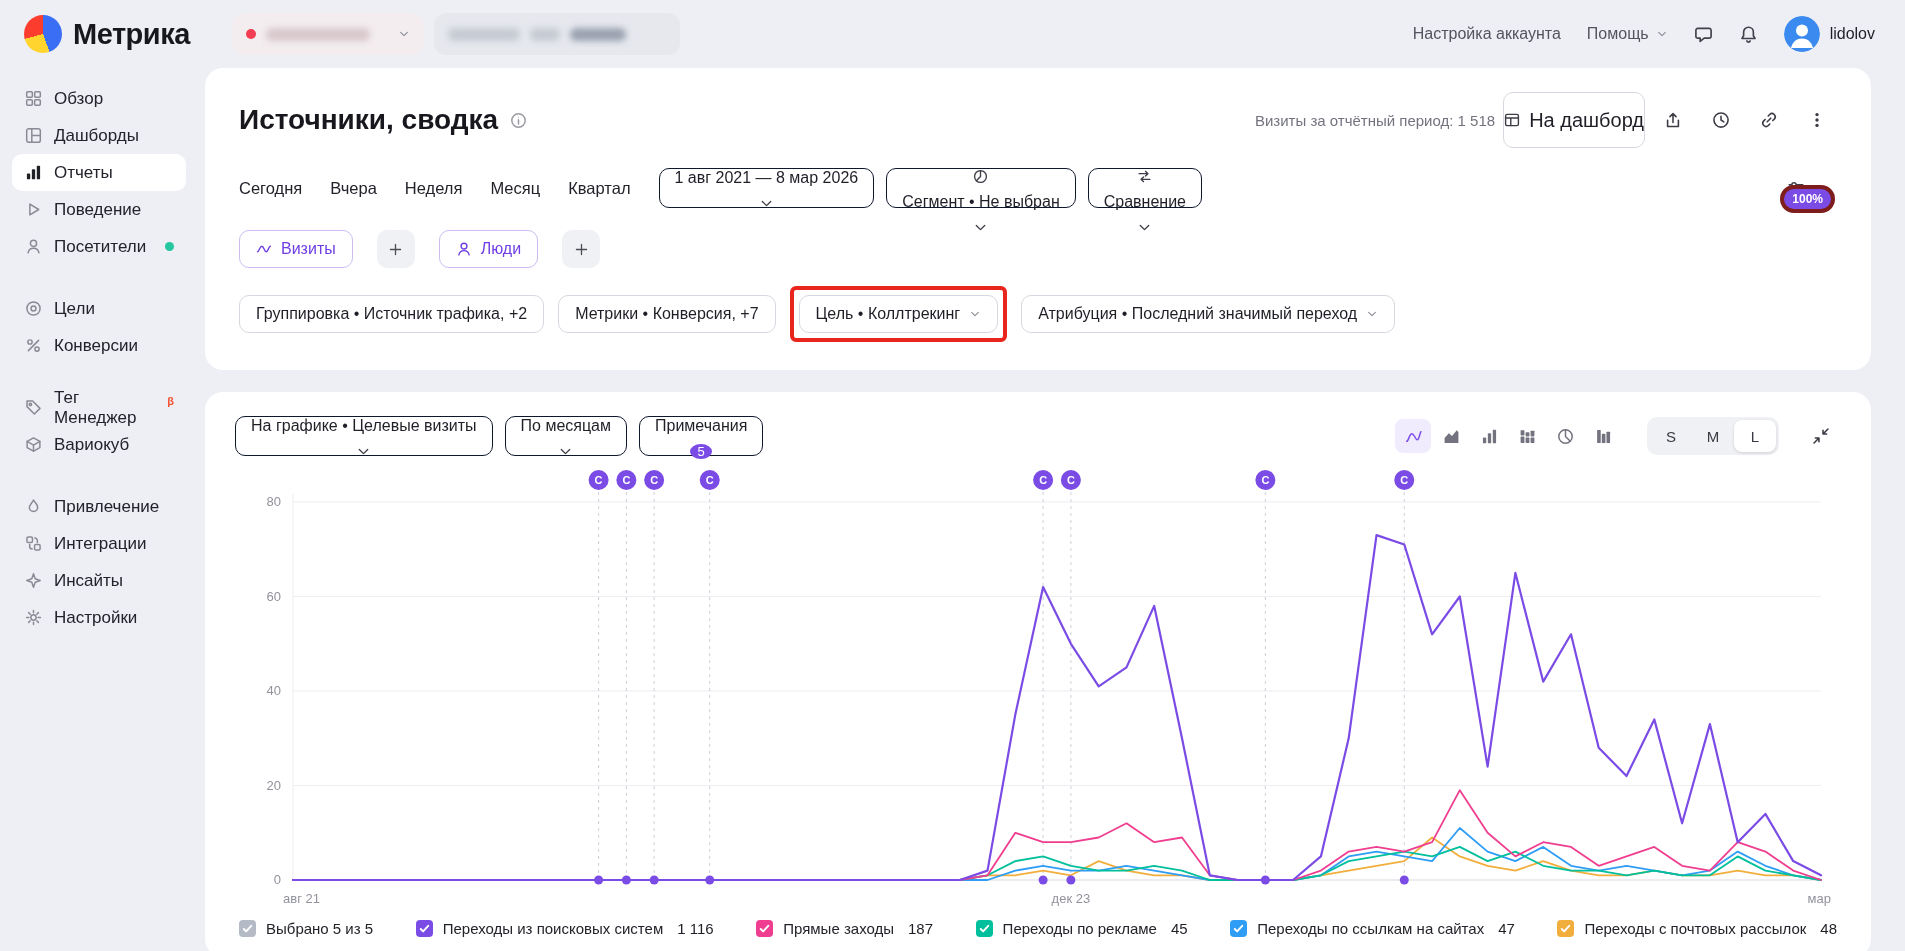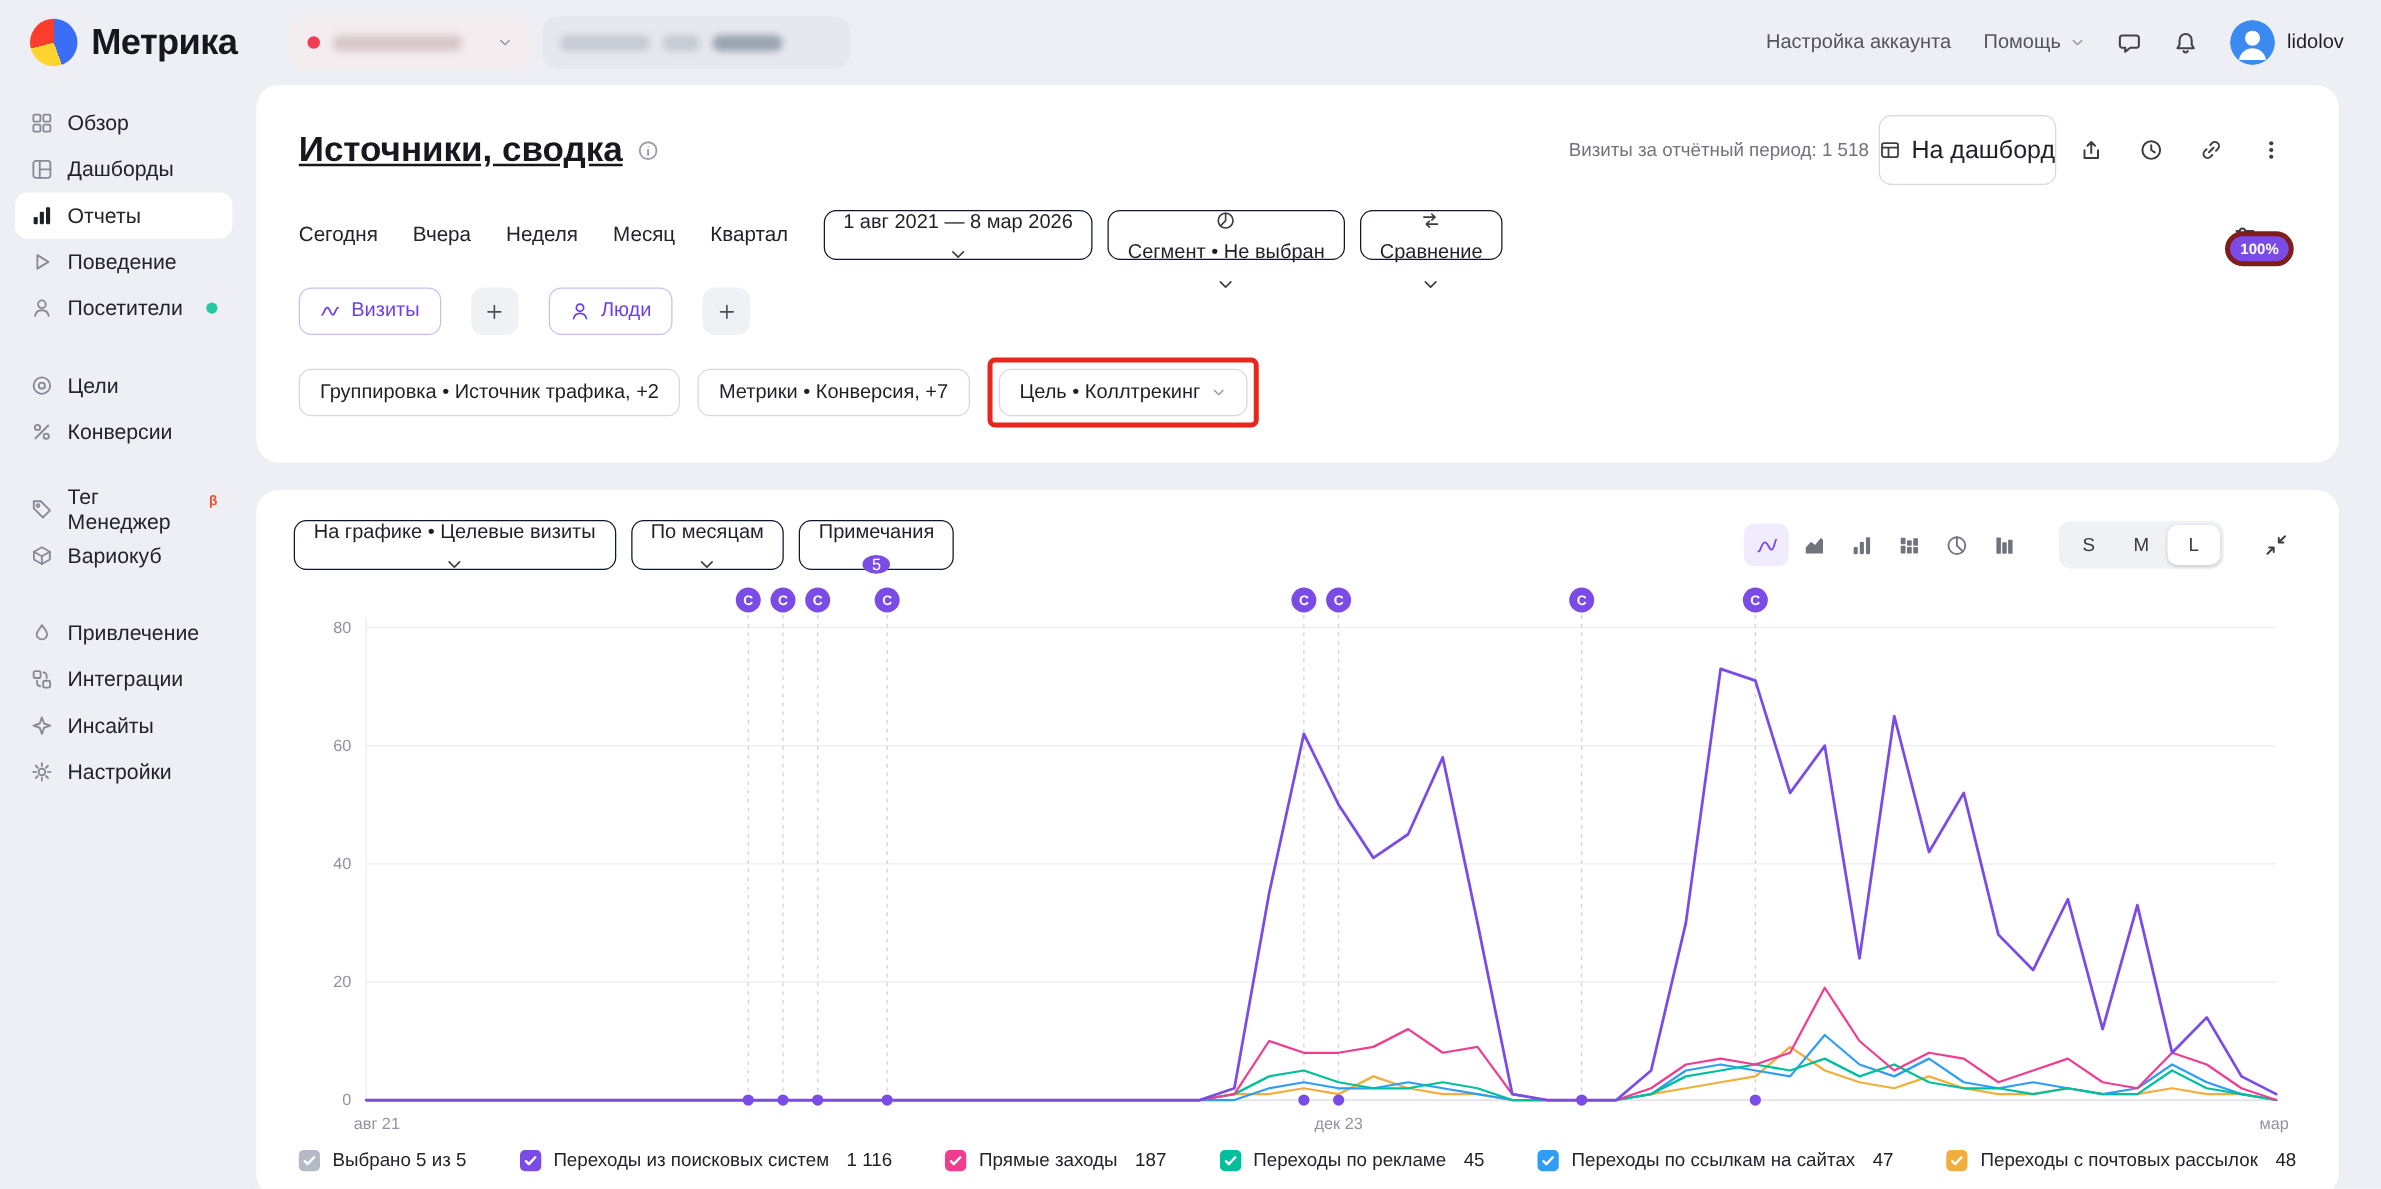--- a/index.html
+++ b/index.html
@@ -45,21 +45,21 @@
   .nav-item.active .nav-icon { color: #1f1f26; }
   .nav-beta { color: #f4502e; font-size: 11px; font-weight: bold; align-self: flex-start; margin: 6px 0 0 -6px; }
   .nav-dot { width: 9px; height: 9px; border-radius: 50%; background: #24c7a0; margin-left: auto; flex: none; }
 
   
   .main { position: absolute; top: 68px; left: 205px; width: 1666px; }
   .card { background: #fff; border-radius: 18px; }
   .header-card { padding: 24px 34px 28px; }
   .title-row { display: flex; align-items: center; }
   .title-left { display: flex; align-items: center; gap: 12px; }
-  h1 { font-size: 28px; font-weight: bold; color: #17171d; text-decoration: underline; }
+  h1 { font-size: 28px; font-weight: bold; color: #17171d; }
   .info { font-size: 17px; color: #9a9aa4; cursor: pointer; }
   .title-right { margin-left: auto; display: flex; align-items: center; gap: 8px; }
   .visits-note { font-size: 15px; color: #73737f; }
   .btn-dash { display: flex; align-items: center; gap: 9px; height: 56px; padding: 0 0; border: 1px solid #d7d8df; border-radius: 10px; font-size: 20px; }
   .btn-dash .icon { font-size: 16px; color: #3c3c46; }
   .icon-btn { width: 40px; height: 40px; border-radius: 10px; display: flex; align-items: center; justify-content: center; font-size: 18px; color: #3c3c46; }
 
   .toolbar-row { margin-top: 20px; display: flex; align-items: center; gap: 12px; }
   .period-tabs { display: flex; gap: 28px; margin-right: 16px; }
   .period-tab { font-size: 16.5px; color: #23232b; }
@@ -435,20 +435,28 @@
       <div class="annotation-box" style="border-color: rgb(232, 38, 29);">
         <button class="chip">
           <span>Цель • Коллтрекинг</span>
           <span class="icon chev">
               <svg viewBox="0 0 16 16" width="1em" height="1em" fill="none" stroke="currentColor" stroke-width="1.4" stroke-linecap="round" stroke-linejoin="round">
                 <path d="M3.5 5.8 8 10.3l4.5-4.5"></path>
               </svg>
             </span>
         </button>
       </div>
+      <button class="chip">
+        <span>Атрибуция • Последний значимый переход</span>
+        <span class="icon chev">
+            <svg viewBox="0 0 16 16" width="1em" height="1em" fill="none" stroke="currentColor" stroke-width="1.4" stroke-linecap="round" stroke-linejoin="round">
+              <path d="M3.5 5.8 8 10.3l4.5-4.5"></path>
+            </svg>
+          </span>
+      </button>
     </div>
   </section>
 
   <section class="card chart-card">
     <div class="chart-controls">
       <button class="pill">
         <span>На графике • Целевые визиты</span>
         <span class="icon chev">
             <svg viewBox="0 0 16 16" width="1em" height="1em" fill="none" stroke="currentColor" stroke-width="1.4" stroke-linecap="round" stroke-linejoin="round">
               <path d="M3.5 5.8 8 10.3l4.5-4.5"></path>

